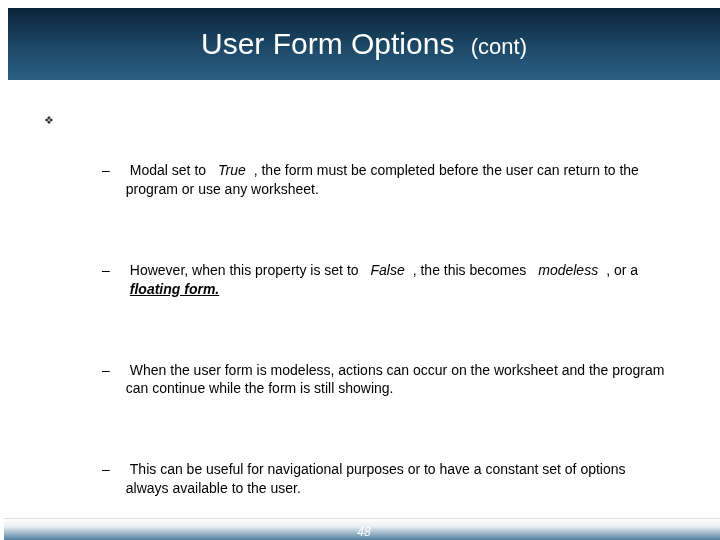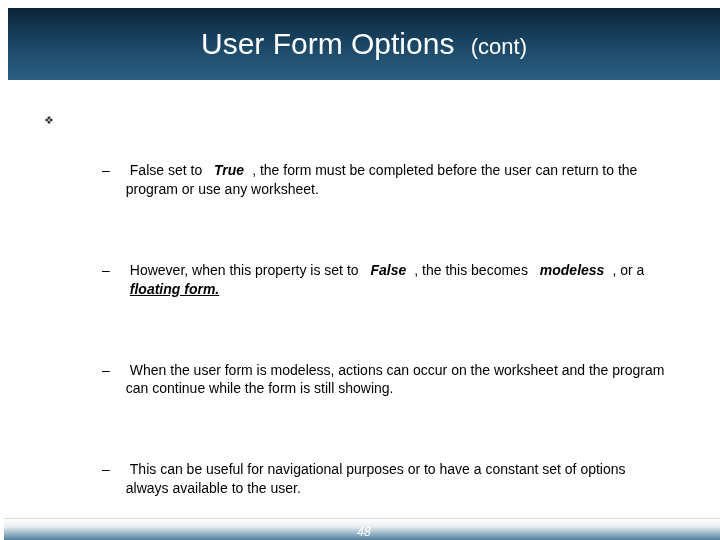--- a/index.html
+++ b/index.html
@@ -54,21 +54,21 @@
     margin-bottom: 38px;
   }
   .sub-row {
     display: flex;
     align-items: flex-start;
     gap: 8px;
     font-size: 14px;
     line-height: 1.35;
   }
   .dash { flex: 0 0 auto; }
-  .i { font-style: italic; font-weight: bold; }
+  .i { font-style: italic; }
   .bi { font-style: italic; font-weight: 700; text-decoration: underline; }
   .footer {
     position: absolute;
     left: 0;
     bottom: 0;
     width: 100%;
     height: 26px;
     background: linear-gradient(to bottom, #ffffff 0%, #e9eef3 30%, #225f87 100%);
     display: flex;
     align-items: center;
@@ -93,21 +93,21 @@
 <div class="content">
 
   <div class="top-bullet">
     <span class="diamond">❖</span>
   </div>
 
   <div class="sub">
     <div class="sub-row">
       <span class="dash">–</span>
       <div>
-        <span>False set to </span><span class="i">True</span><span>, the form must be completed before the user can return to the program or use any worksheet.</span>
+        <span>Modal set to </span><span class="i">True</span><span>, the form must be completed before the user can return to the program or use any worksheet.</span>
       </div>
     </div>
   </div>
 
   <div class="sub">
     <div class="sub-row">
       <span class="dash">–</span>
       <div>
         <span>However, when this property is set to </span><span class="i">False</span><span>, the this becomes </span><span class="i">modeless</span><span>, or a </span><span class="bi">floating form.</span>
       </div>

